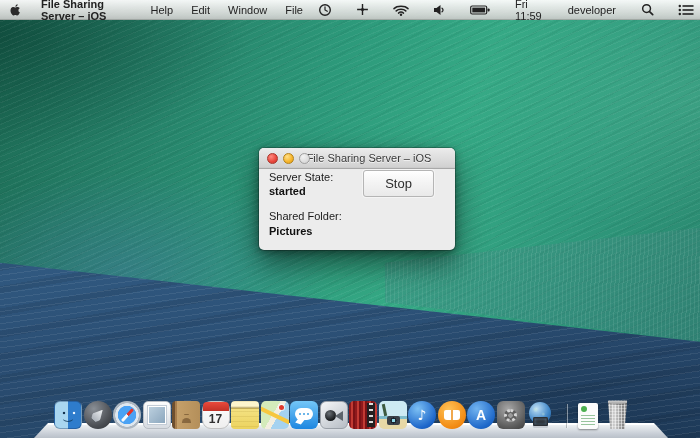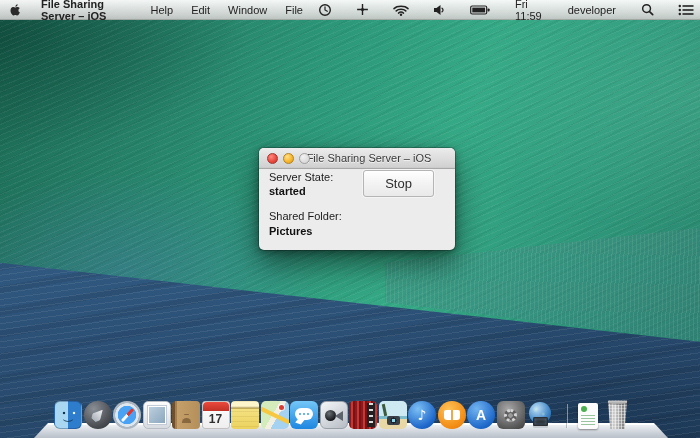--- a/index.html
+++ b/index.html
@@ -106,21 +106,21 @@
   .icon-mail::after{content:"";position:absolute;inset:4px;
     background:linear-gradient(135deg,#bcd0df,#8ba6bd);border:1px solid #fff;
     box-shadow:0 0 0 1px #c3ccd6;}
 
   .icon-contacts{border-radius:4px;
     background:linear-gradient(90deg,#6e4f2e 0 3px,#a77e4d 3px 5px,#c5a06a 5px,#b48f5a);}
   .icon-contacts::after{content:"";position:absolute;left:10px;bottom:6px;width:9px;height:5px;
     border-radius:5px 5px 0 0;background:rgba(92,64,32,.55);
     box-shadow:0 -6px 0 -2px rgba(92,64,32,.55);}
 
-  .icon-calendar{border-radius:3px;background:linear-gradient(#ffffff,#eeeeee);border:1px solid #c2c2c2;box-sizing:border-box;}
+  .icon-calendar{border-radius:9px;background:linear-gradient(#ffffff,#eeeeee);border:1px solid #c2c2c2;box-sizing:border-box;}
   .icon-calendar::before{content:"";position:absolute;top:0;left:0;right:0;height:9px;
     background:linear-gradient(#ea4a3c,#c23126);border-radius:4px 4px 0 0;}
   .cal-day{position:absolute;left:0;right:0;top:8px;bottom:0;display:flex;align-items:center;
     justify-content:center;font-size:12px;font-weight:bold;color:#2f2f2f;}
 
   .icon-notes{border-radius:4px;
     background:
       repeating-linear-gradient(rgba(150,120,30,.14) 0 1px, transparent 1px 5px),
       linear-gradient(#fdf6cd 0 7px,#f4e283 7px,#ecd35e);}
   .icon-notes::after{content:"";position:absolute;left:0;right:0;top:6px;height:1.5px;background:rgba(120,95,20,.4);}

